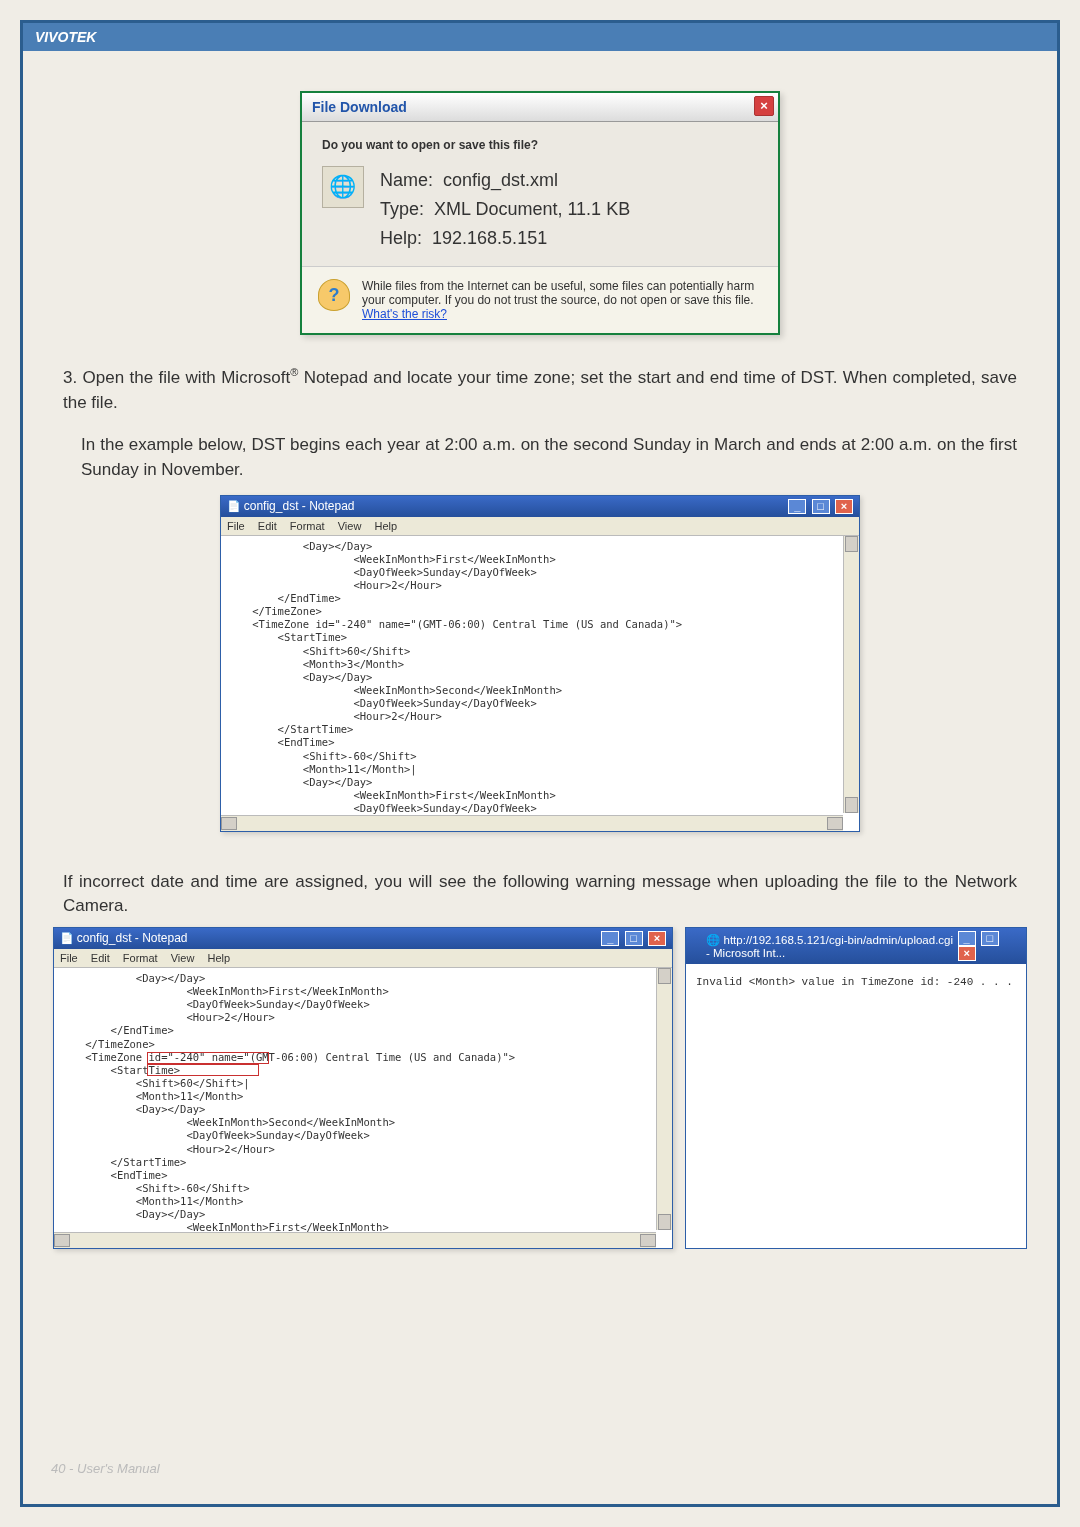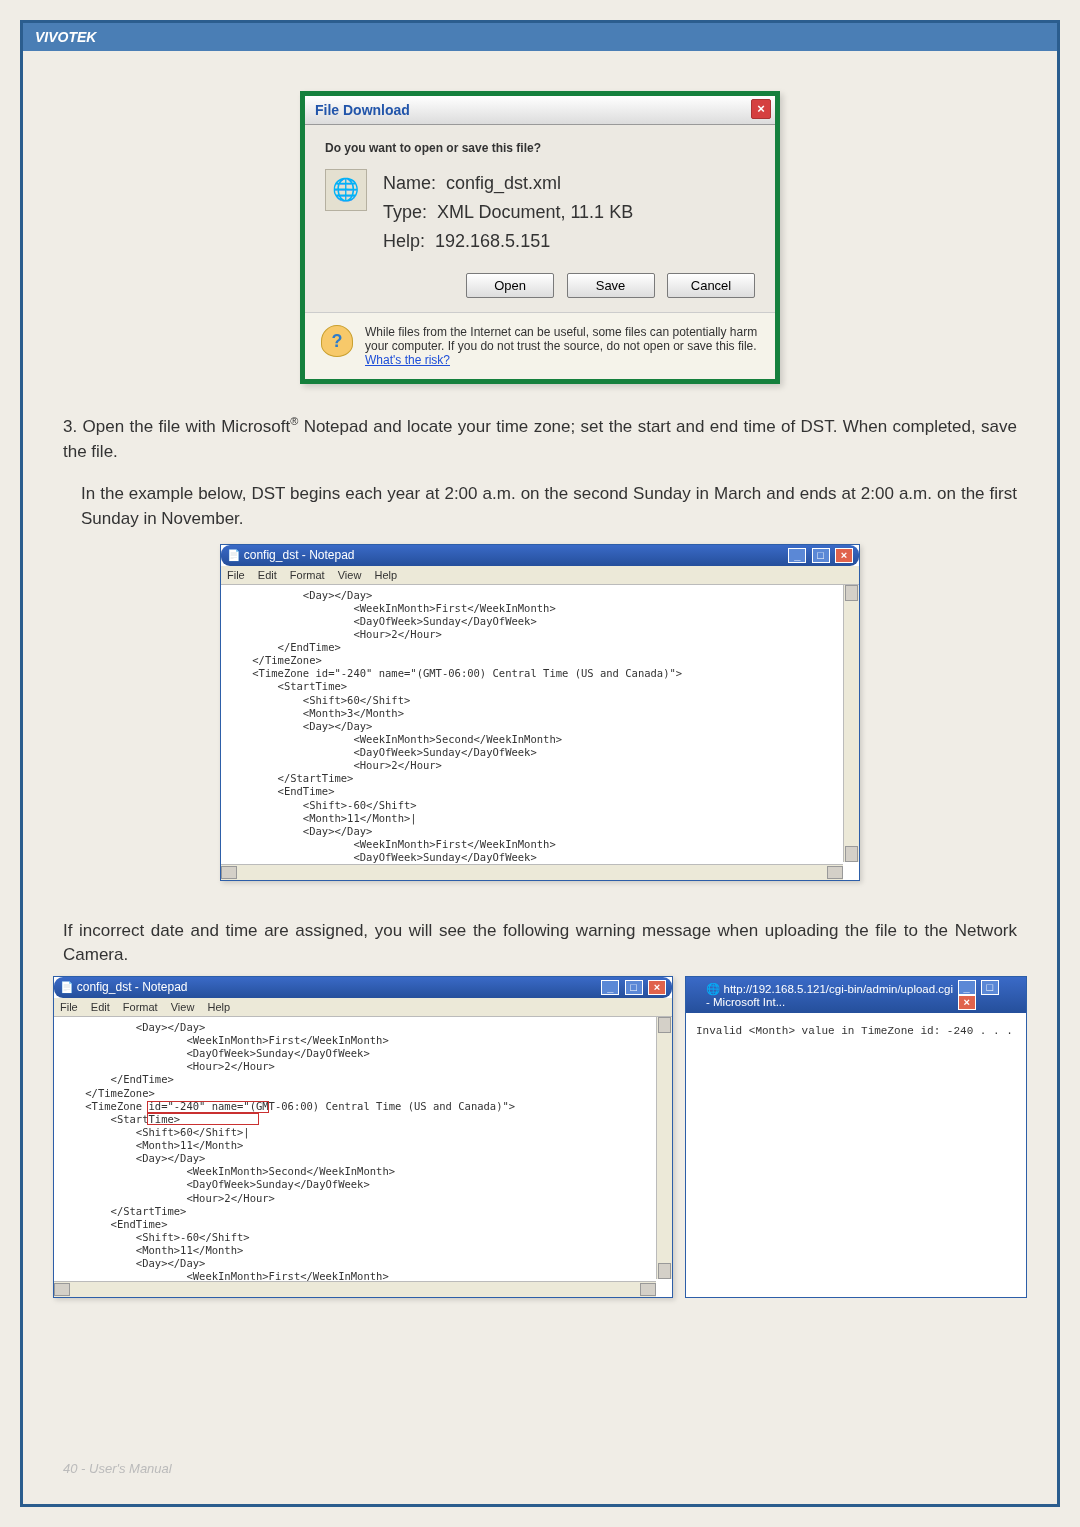--- a/index.html
+++ b/index.html
@@ -30,21 +30,21 @@
     padding: 6px 12px;
     font-size: 14px;
   }
   .content {
     padding: 20px 30px;
   }
   
   .dialog {
     width: 480px;
     margin: 20px auto 30px;
-    border: 5px solid #15803d;
+    border: 2px solid #15803d;
     background: #ece9e2;
     box-shadow: 3px 3px 6px rgba(0,0,0,0.15);
   }
   .dialog-title {
     background: linear-gradient(#fff,#dcdcdc);
     border-bottom: 1px solid #999;
     padding: 6px 10px;
     font-weight: bold;
     color: #2255aa;
     position: relative;
@@ -124,21 +124,20 @@
     box-shadow: 2px 2px 5px rgba(0,0,0,0.15);
   }
   .np-title {
     background: linear-gradient(#3a6ac7,#254f9b);
     color: #fff;
     font-size: 12px;
     padding: 3px 6px;
     display: flex;
     align-items: center;
     justify-content: space-between;
-    border-radius: 9px;
   }
   .np-title .txt::before { content: "📄 "; font-size: 11px; }
   .win-ctrls span {
     display: inline-block;
     width: 18px;
     height: 15px;
     border: 1px solid #fff;
     margin-left: 2px;
     text-align: center;
     font-size: 11px;
@@ -232,21 +231,21 @@
     font-family: "Courier New", monospace;
     font-size: 11px;
     padding: 12px 10px;
     height: 280px;
     background: #fff;
   }
 
   .footer {
     position: absolute;
     bottom: 28px;
-    left: 40px;
+    left: 28px;
     font-size: 13px;
     font-style: italic;
     color: #bbb;
   }
 </style>
 </head>
 <body>
 
 <div class="page-border">
   <div class="brand-bar">
@@ -263,25 +262,20 @@
       </div>
       <div class="dialog-body">
         <div class="dlg-prompt">Do you want to open or save this file?</div>
         <div class="dlg-row">
           <div class="file-icon">🌐</div>
           <div class="file-meta">
             <div><span>Name:</span>&nbsp;&nbsp;<span>config_dst.xml</span></div>
             <div><span>Type:</span>&nbsp;&nbsp;<span>XML Document, 11.1 KB</span></div>
             <div><span>Help:</span>&nbsp;&nbsp;<span>192.168.5.151</span></div>
           </div>
-        </div>
-        <div class="dlg-btns">
-          <button class="dlg-btn">Open</button>
-          <button class="dlg-btn">Save</button>
-          <button class="dlg-btn">Cancel</button>
         </div>
       </div>
       <div class="dlg-footer">
         <div class="shield">?</div>
         <div>
           <span>While files from the Internet can be useful, some files can potentially harm your computer. If you do not trust the source, do not open or save this file. </span><a href="#" class="risk-link">What's the risk?</a>
         </div>
       </div>
     </div>
 

